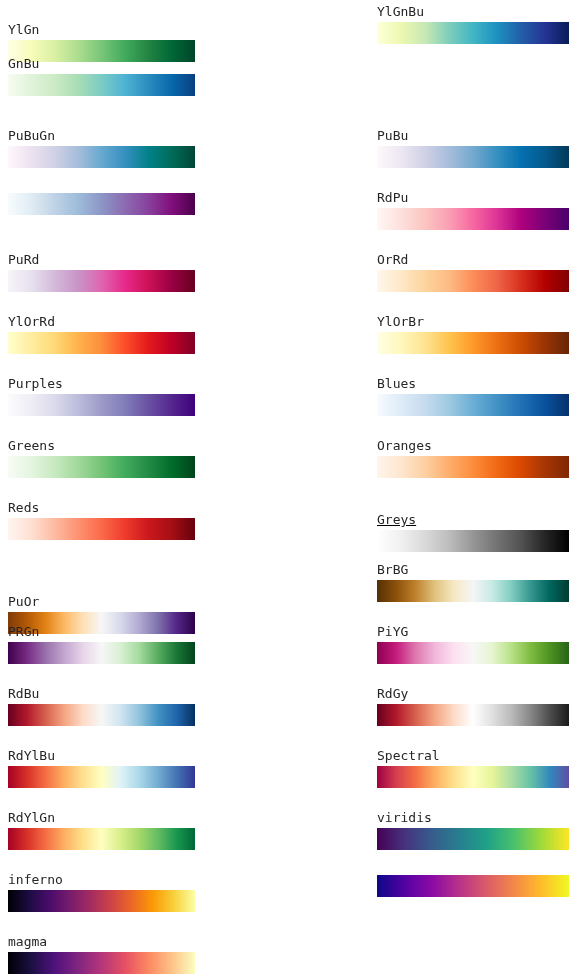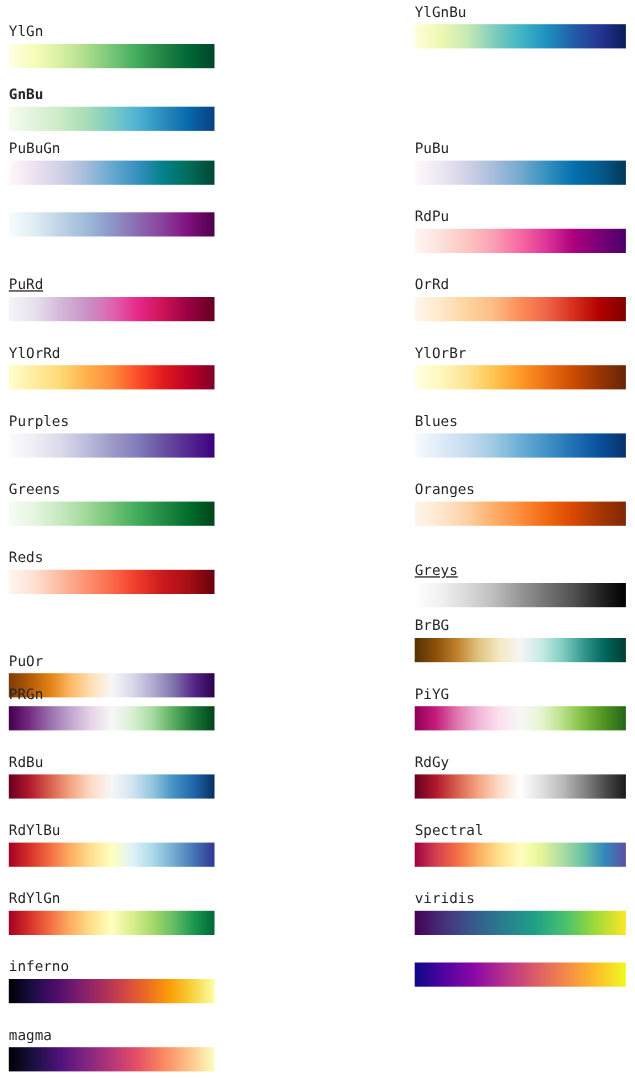--- a/index.html
+++ b/index.html
@@ -42,32 +42,32 @@
   .col-right .cmap-bar { width: 192px; }
 </style>
 </head>
 <body>
 
 <div id="figure">
     <div class="cmap-entry col-left" style="left: 8px; top: 4px; margin-top: 18px;">
       <div class="cmap-label">YlGn</div>
       <div class="cmap-bar" title="YlGn" style="width: 187px; height: 22px; background: linear-gradient(to right, rgb(255, 255, 229), rgb(247, 252, 185), rgb(217, 240, 163), rgb(173, 221, 142), rgb(120, 198, 121), rgb(65, 171, 93), rgb(35, 132, 67), rgb(0, 104, 55), rgb(0, 69, 41));"></div>
     </div>
-    <div class="cmap-entry col-left" style="left: 8px; top: 79px; font-weight: bold;">
+    <div class="cmap-entry col-left" style="left: 8px; top: 56px;">
       <div class="cmap-label">GnBu</div>
       <div class="cmap-bar" title="GnBu" style="width: 187px; height: 22px; background: linear-gradient(to right, rgb(247, 252, 240), rgb(224, 243, 219), rgb(204, 235, 197), rgb(168, 221, 181), rgb(123, 204, 196), rgb(78, 179, 211), rgb(43, 140, 190), rgb(8, 104, 172), rgb(8, 64, 129));"></div>
     </div>
     <div class="cmap-entry col-left" style="left: 8px; top: 128px;">
       <div class="cmap-label">PuBuGn</div>
       <div class="cmap-bar" title="PuBuGn" style="width: 187px; height: 22px; background: linear-gradient(to right, rgb(255, 247, 251), rgb(236, 226, 240), rgb(208, 209, 230), rgb(166, 189, 219), rgb(103, 169, 207), rgb(54, 144, 192), rgb(2, 129, 138), rgb(1, 108, 89), rgb(1, 70, 54));"></div>
     </div>
     <div class="cmap-entry col-left" style="left: 8px; top: 190px;">
       <div class="cmap-bar" title="BuPu" style="width: 187px; height: 22px; background: linear-gradient(to right, rgb(247, 252, 253), rgb(224, 236, 244), rgb(191, 211, 230), rgb(158, 188, 218), rgb(140, 150, 198), rgb(140, 107, 177), rgb(136, 65, 157), rgb(129, 15, 124), rgb(77, 0, 75));"></div>
     </div>
-    <div class="cmap-entry col-left" style="left: 8px; top: 252px; text-decoration: underline;">
+    <div class="cmap-entry col-left" style="left: 8px; top: 252px;">
       <div class="cmap-label">PuRd</div>
       <div class="cmap-bar" title="PuRd" style="width: 187px; height: 22px; background: linear-gradient(to right, rgb(247, 244, 249), rgb(231, 225, 239), rgb(212, 185, 218), rgb(201, 148, 199), rgb(223, 101, 176), rgb(231, 41, 138), rgb(206, 18, 86), rgb(152, 0, 67), rgb(103, 0, 31));"></div>
     </div>
     <div class="cmap-entry col-left" style="left: 8px; top: 314px;">
       <div class="cmap-label">YlOrRd</div>
       <div class="cmap-bar" title="YlOrRd" style="width: 187px; height: 22px; background: linear-gradient(to right, rgb(255, 255, 204), rgb(255, 237, 160), rgb(254, 217, 118), rgb(254, 178, 76), rgb(253, 141, 60), rgb(252, 78, 42), rgb(227, 26, 28), rgb(189, 0, 38), rgb(128, 0, 38));"></div>
     </div>
     <div class="cmap-entry col-left" style="left: 8px; top: 376px;">
       <div class="cmap-label">Purples</div>
       <div class="cmap-bar" title="Purples" style="width: 187px; height: 22px; background: linear-gradient(to right, rgb(252, 251, 253), rgb(239, 237, 245), rgb(218, 218, 235), rgb(188, 189, 220), rgb(158, 154, 200), rgb(128, 125, 186), rgb(106, 81, 163), rgb(84, 39, 143), rgb(63, 0, 125));"></div>

